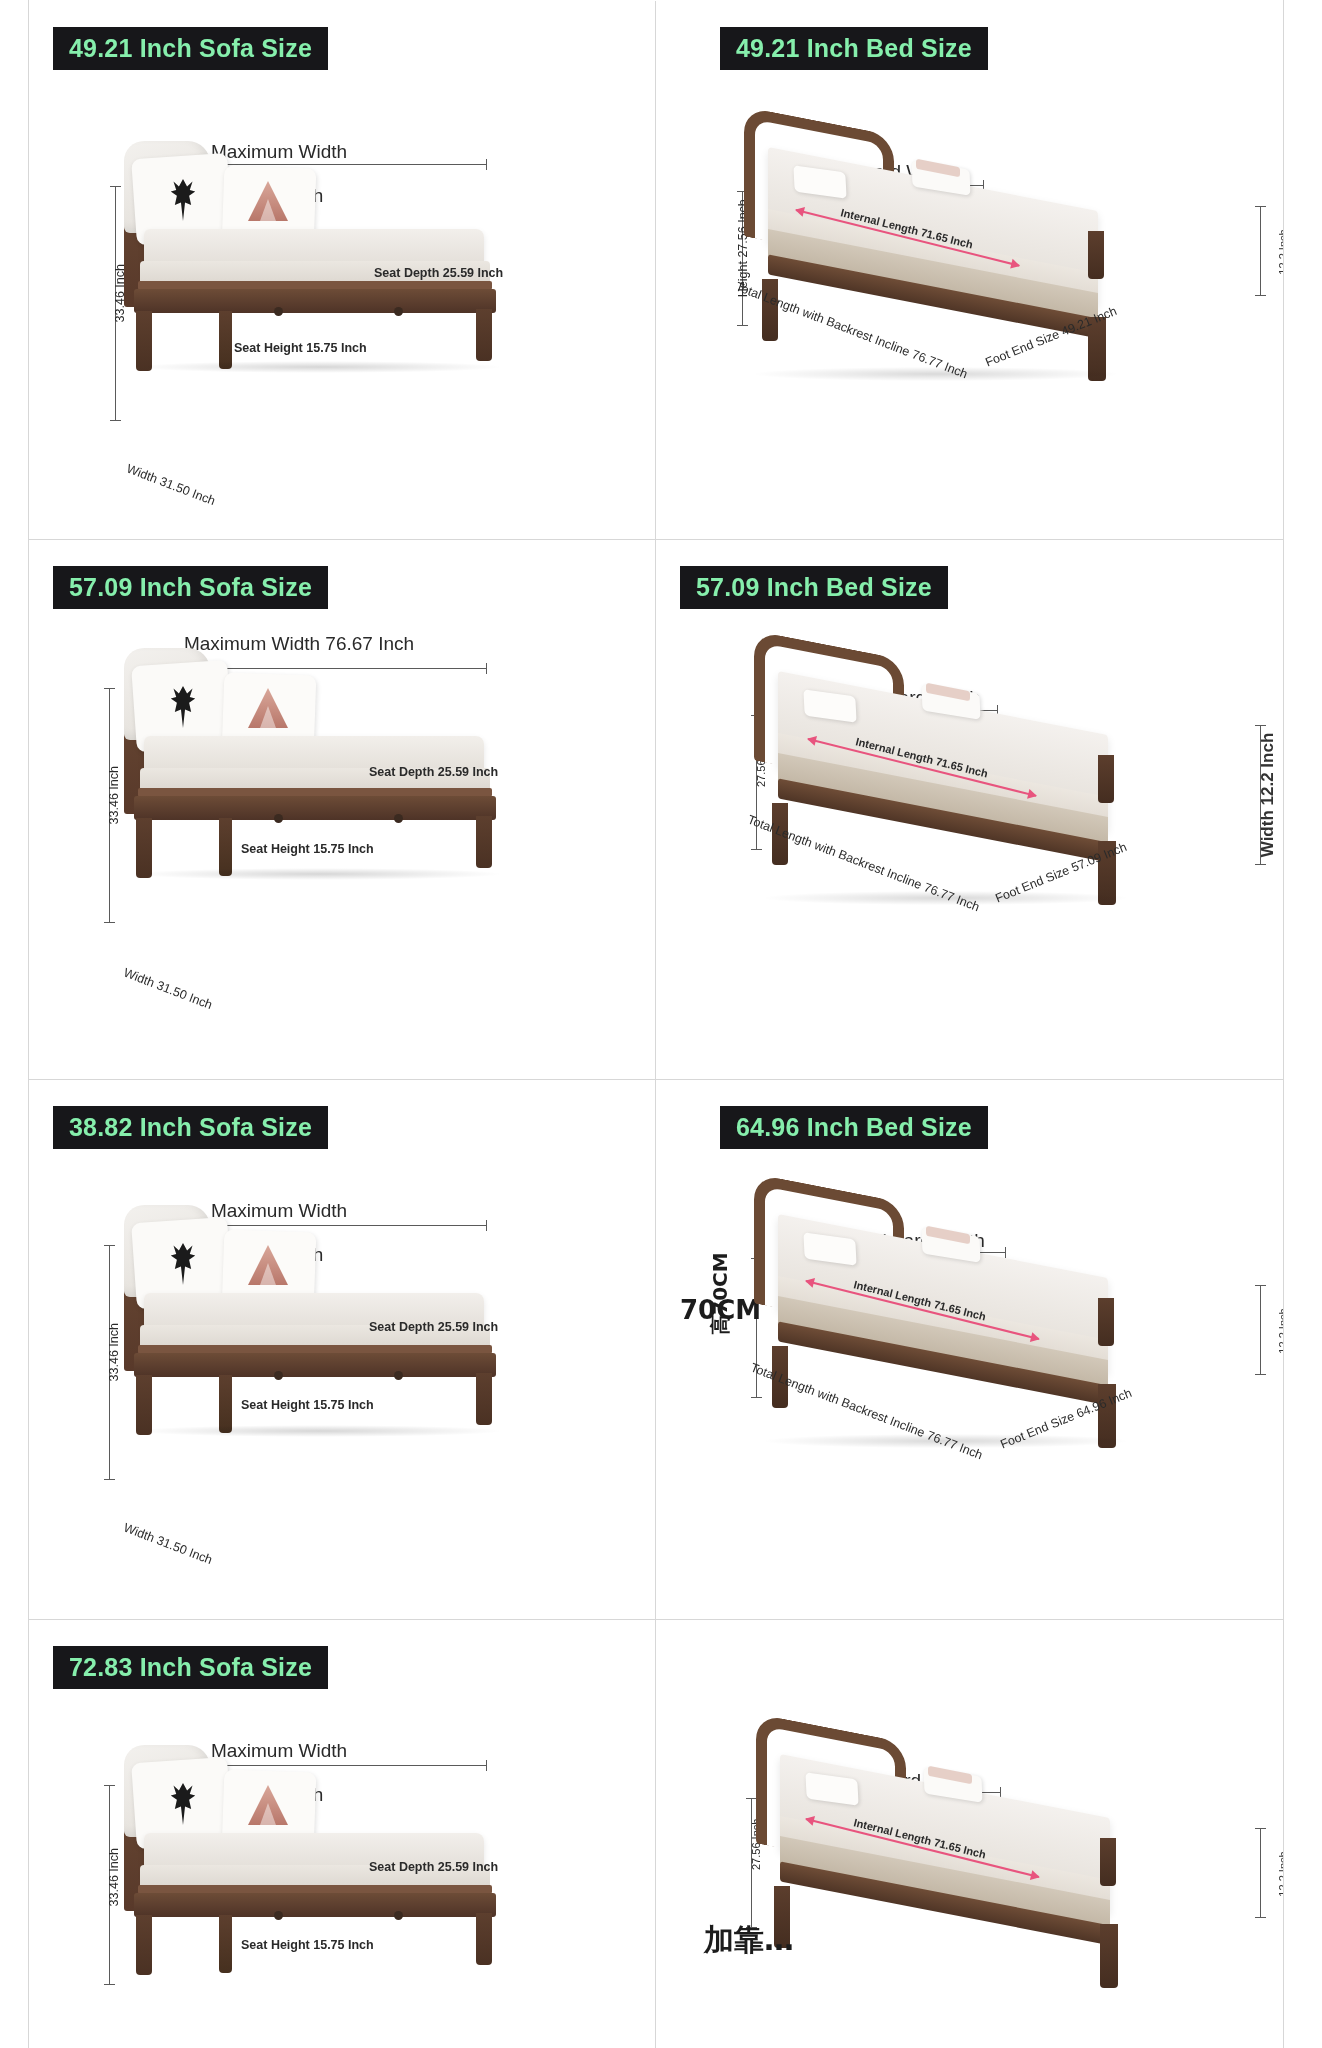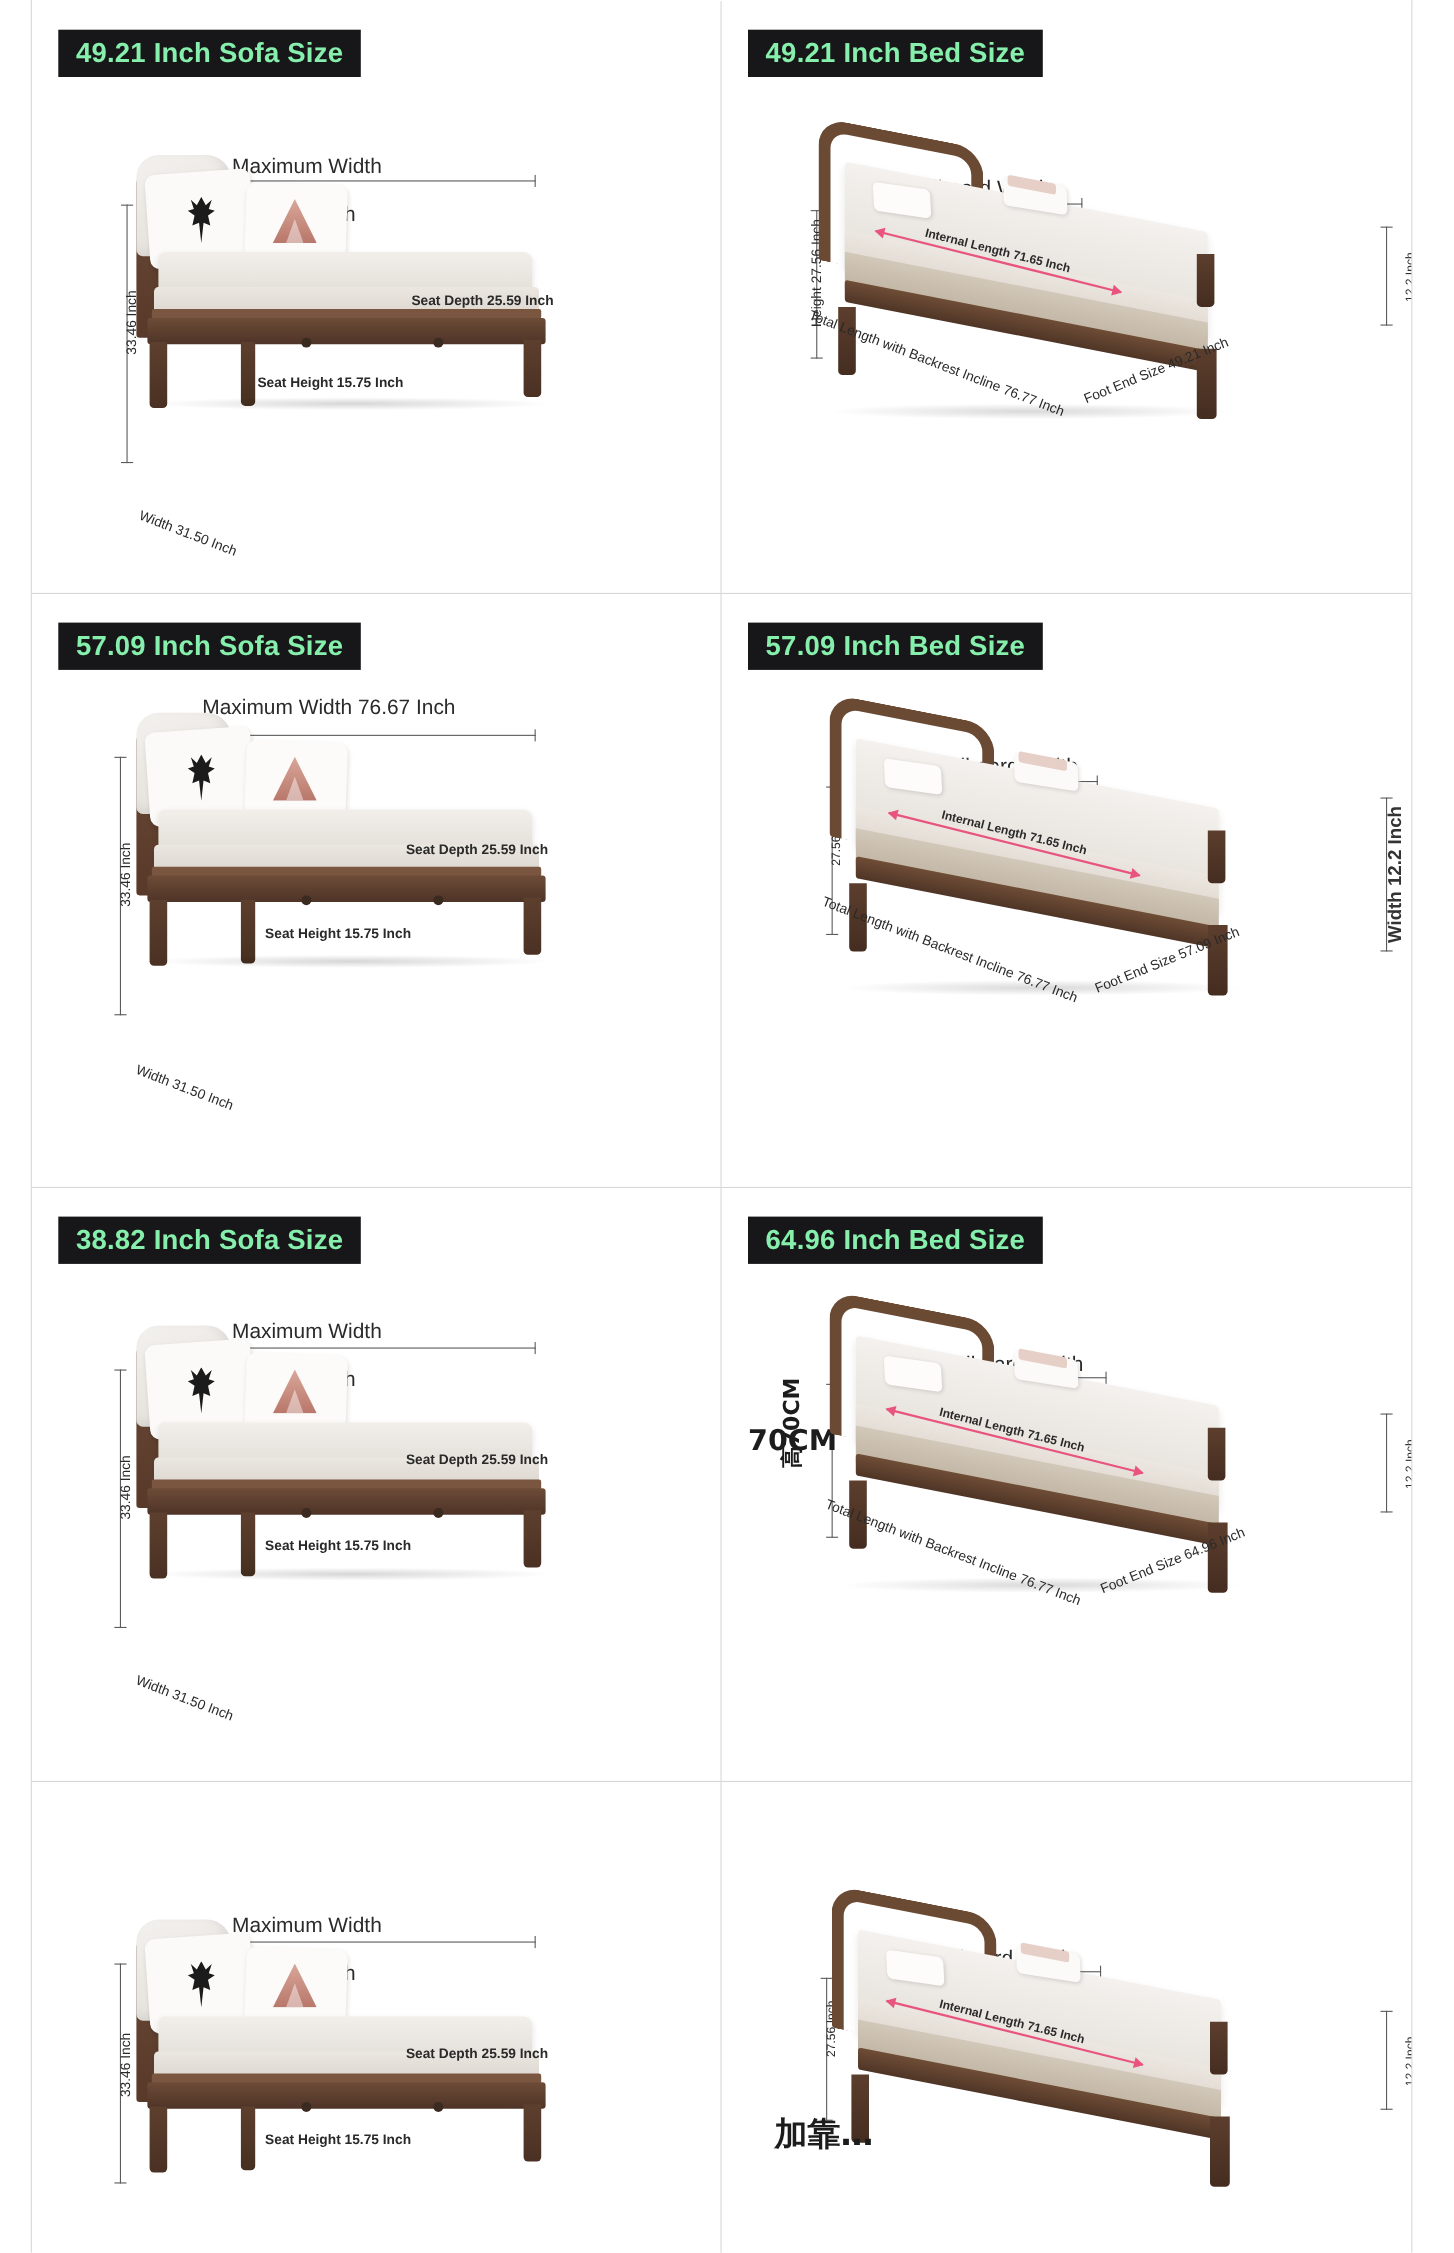--- a/index.html
+++ b/index.html
@@ -54,21 +54,21 @@
     background: #17171a;
     color: #86efac;
     font-size: 25px;
     font-weight: 700;
     letter-spacing: .2px;
     padding: 8px 16px 9px 16px;
     line-height: 1.05;
     max-width: 290px;
     box-sizing: border-box;
   }
-  .title-chip.wrap { max-width: 270px; }
+  .title-chip.wrap { max-width: 270px; margin-left: 40px; }
 
   
   .lbl {
     position: absolute;
     font-size: 19px;
     color: #2a2a2a;
     line-height: 1.15;
     text-align: center;
     white-space: pre-line;
   }
@@ -521,20 +521,21 @@
         <div class="lbl small rotDiagUp" style="left:345px; top:358px; width:240px; text-align:left;">Foot End Size 64.96 Inch</div>
 
         <div class="edge-label rot90" style="top:245px; right:-22px;">12.2 Inch</div>
         <div class="dim-v" style="right:22px; top:205px; height:90px;"></div>
       </div>
     </div>
 
     <div class="row" style="border-bottom:none;">
 
       <div class="cell left">
+        <div class="title-chip">72.83 Inch Sofa Size</div>
 
         <div class="lbl" style="left:150px; top:98px; width:200px;">
           <span>Maximum Width</span><br>
           <span>72.83 Inch</span>
         </div>
         <div class="dim-h" style="left:113px; top:145px; width:345px;"></div>
 
         <div class="dim-v" style="left:80px; top:165px; height:200px;"></div>
         <div class="lbl small rot90" style="left:30px; top:250px; width:110px;">33.46 Inch</div>
 

